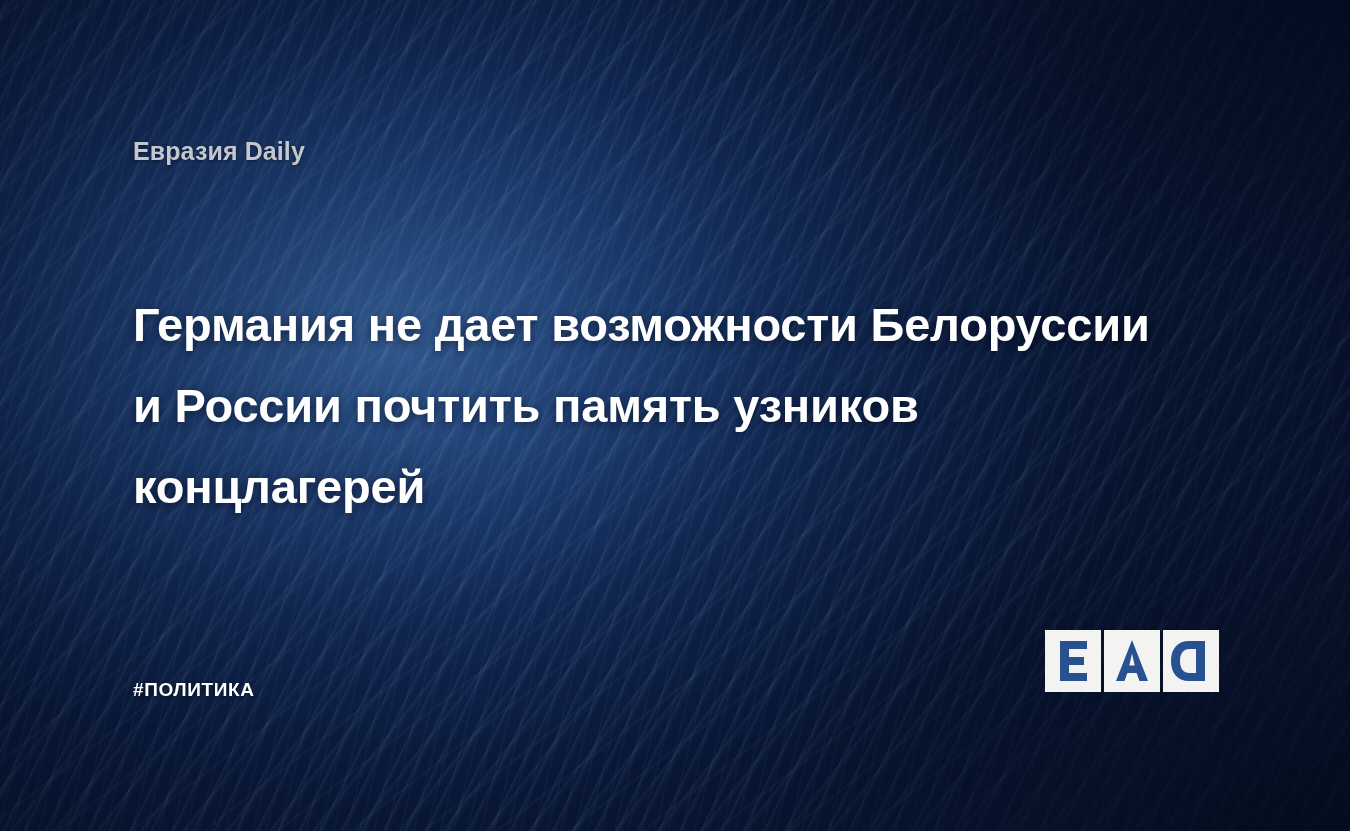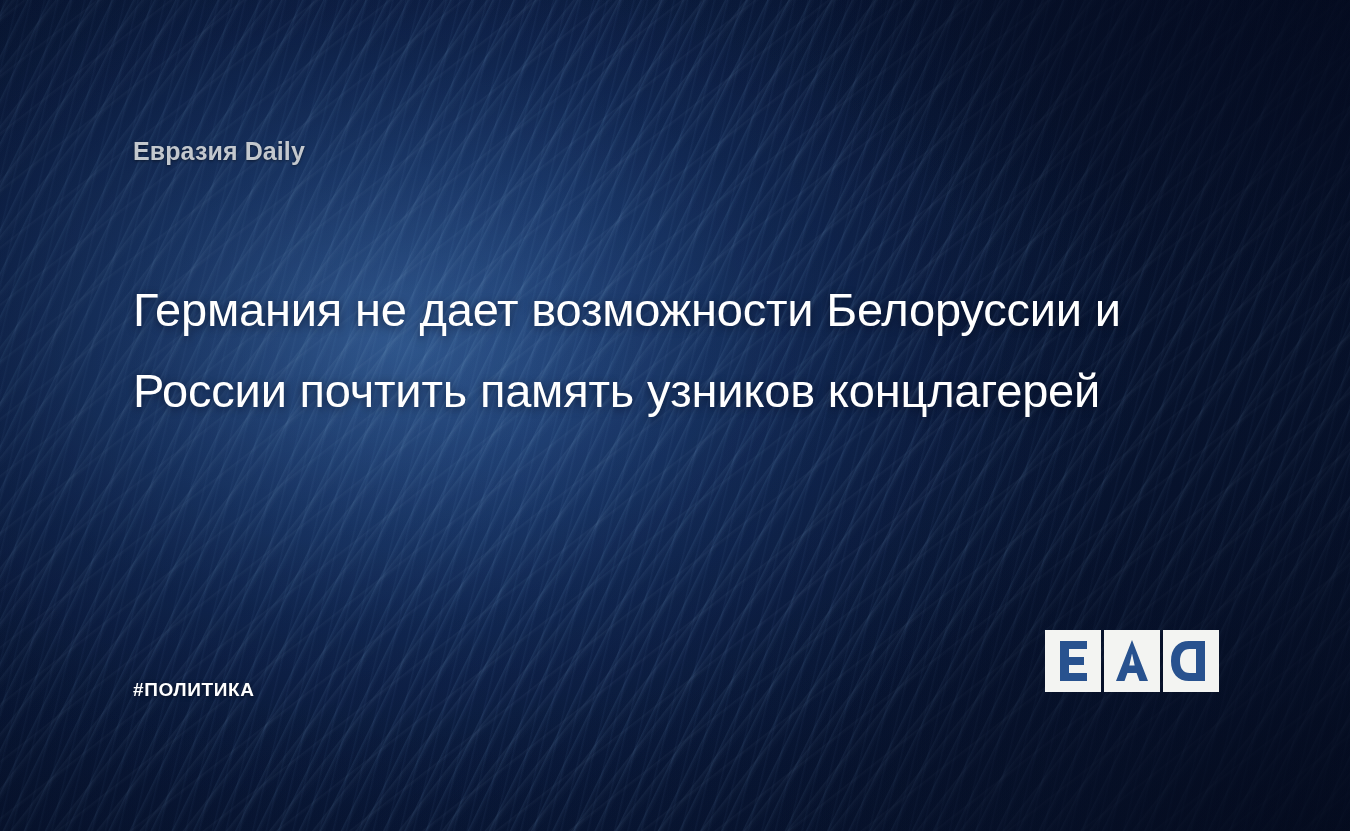--- a/index.html
+++ b/index.html
@@ -149,25 +149,25 @@
     font-weight: 700;
     letter-spacing: 0.1px;
     color: #c3c8ce;
     text-shadow: 0 1px 3px rgba(0,0,0,0.45);
     white-space: nowrap;
   }
 
   .headline {
     position: absolute;
     left: 133px;
-    top: 269px;
+    top: 284px;
     width: 1040px;
     margin: 0;
     font-size: 47px;
-    font-weight: 400;
+    font-weight: 700;
     line-height: 81px;
     letter-spacing: -0.2px;
     color: #ffffff;
     text-shadow: 0 2px 9px rgba(2,8,24,0.55);
   }
 
   .tag {
     position: absolute;
     left: 133px;
     top: 679px;

